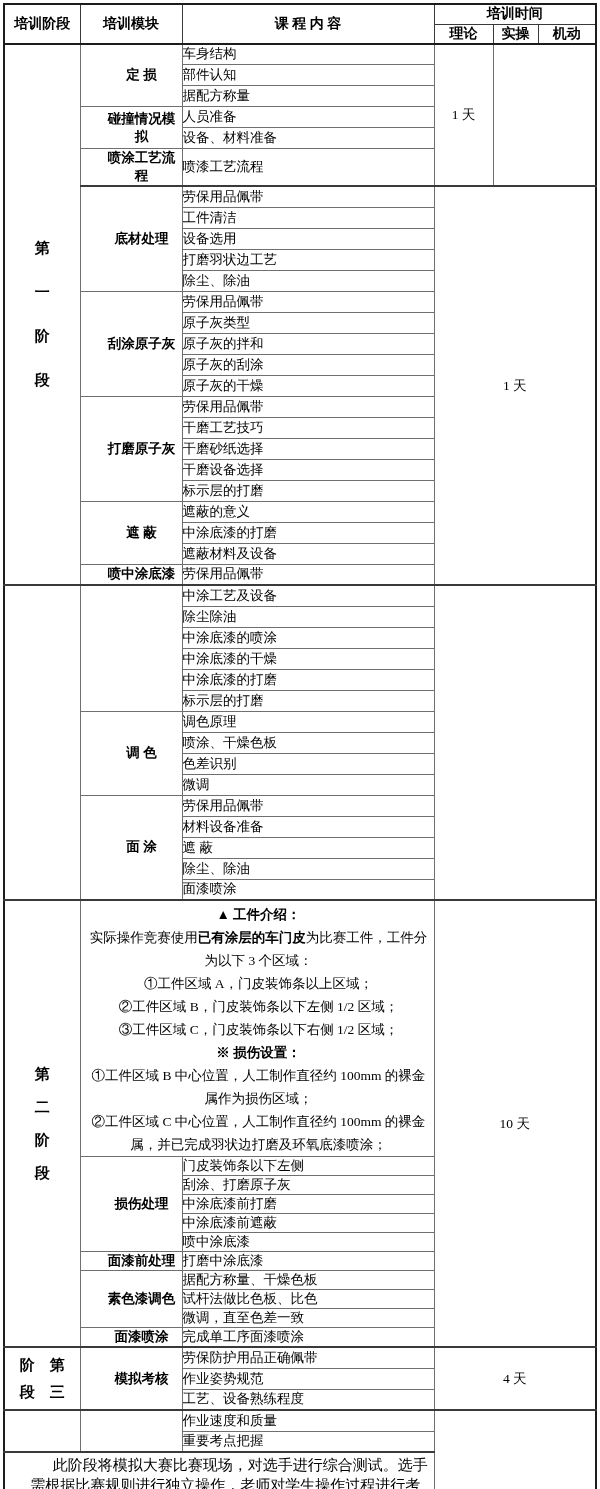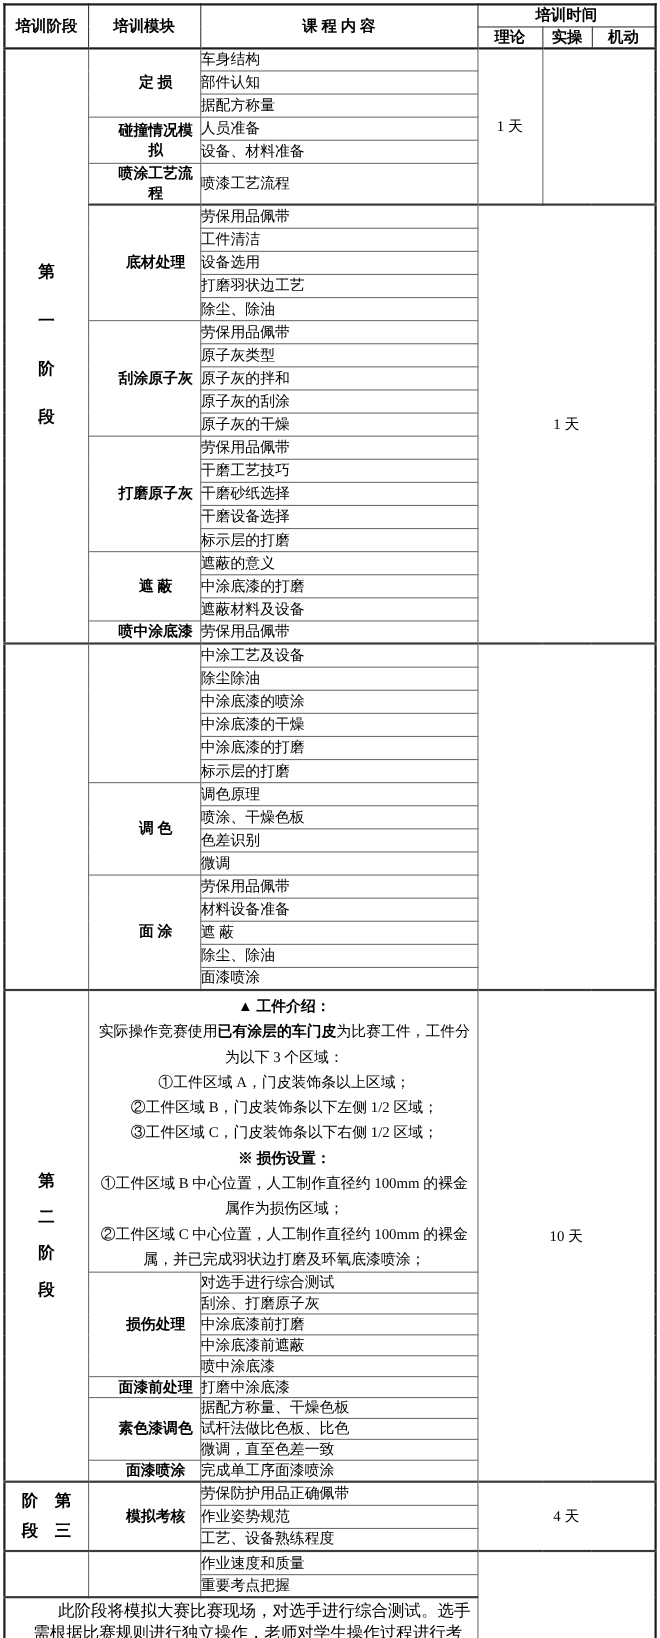--- a/index.html
+++ b/index.html
@@ -218,21 +218,21 @@
             <div class="ln"><span class="b">※ 损伤设置：</span></div>
             <div class="ln"><span>①工件区域 B 中心位置，人工制作直径约 100mm 的裸金</span></div>
             <div class="ln"><span>属作为损伤区域；</span></div>
             <div class="ln"><span>②工件区域 C 中心位置，人工制作直径约 100mm 的裸金</span></div>
             <div class="ln"><span>属，并已完成羽状边打磨及环氧底漆喷涂；</span></div>
           </td>
           <td rowspan="11" colspan="3" class="time">10 天</td>
         </tr>
         <tr style="height: 19px;">
           <td rowspan="5" class="module">损伤处理</td>
-          <td class="course">对选手进行综合测试</td>
+          <td class="course">门皮装饰条以下左侧</td>
         </tr>
         <tr style="height: 19px;">
           <td class="course">刮涂、打磨原子灰</td>
         </tr>
         <tr style="height: 19px;">
           <td class="course">中涂底漆前打磨</td>
         </tr>
         <tr style="height: 19px;">
           <td class="course">中涂底漆前遮蔽</td>
         </tr>

